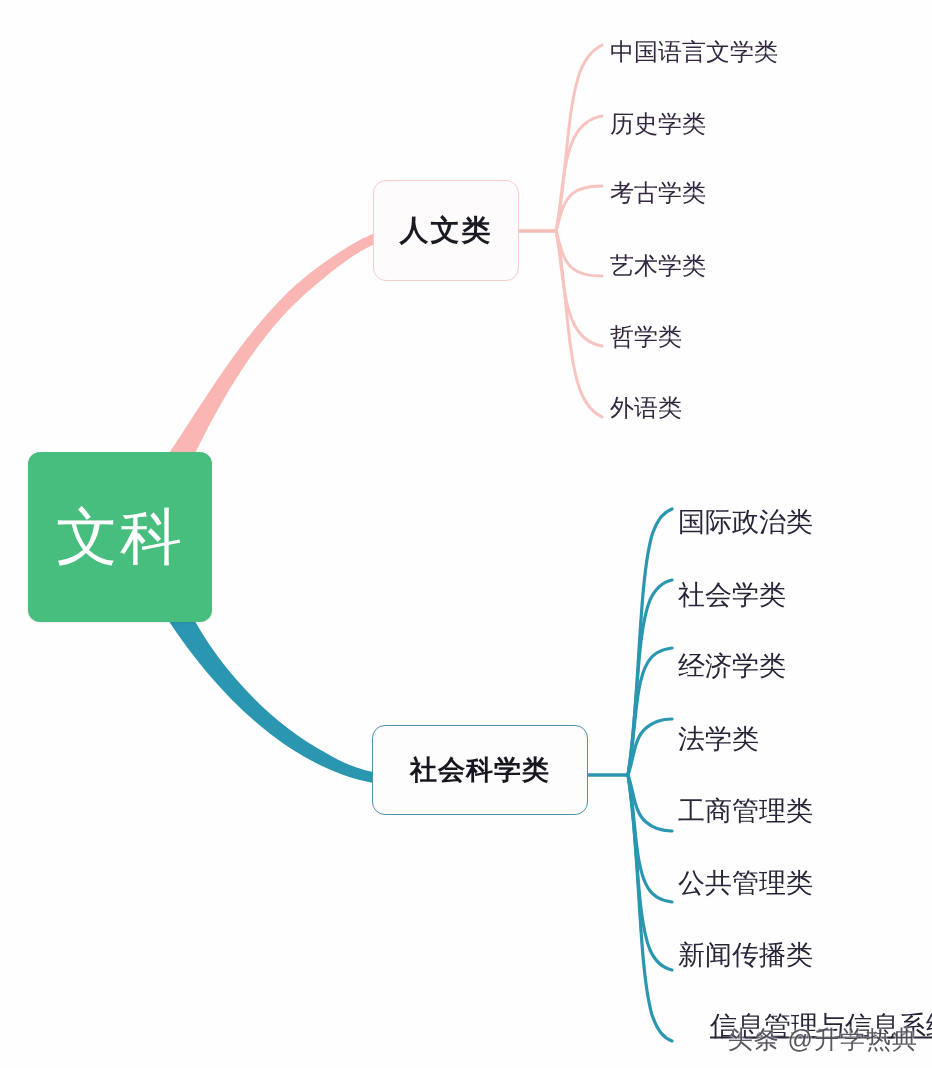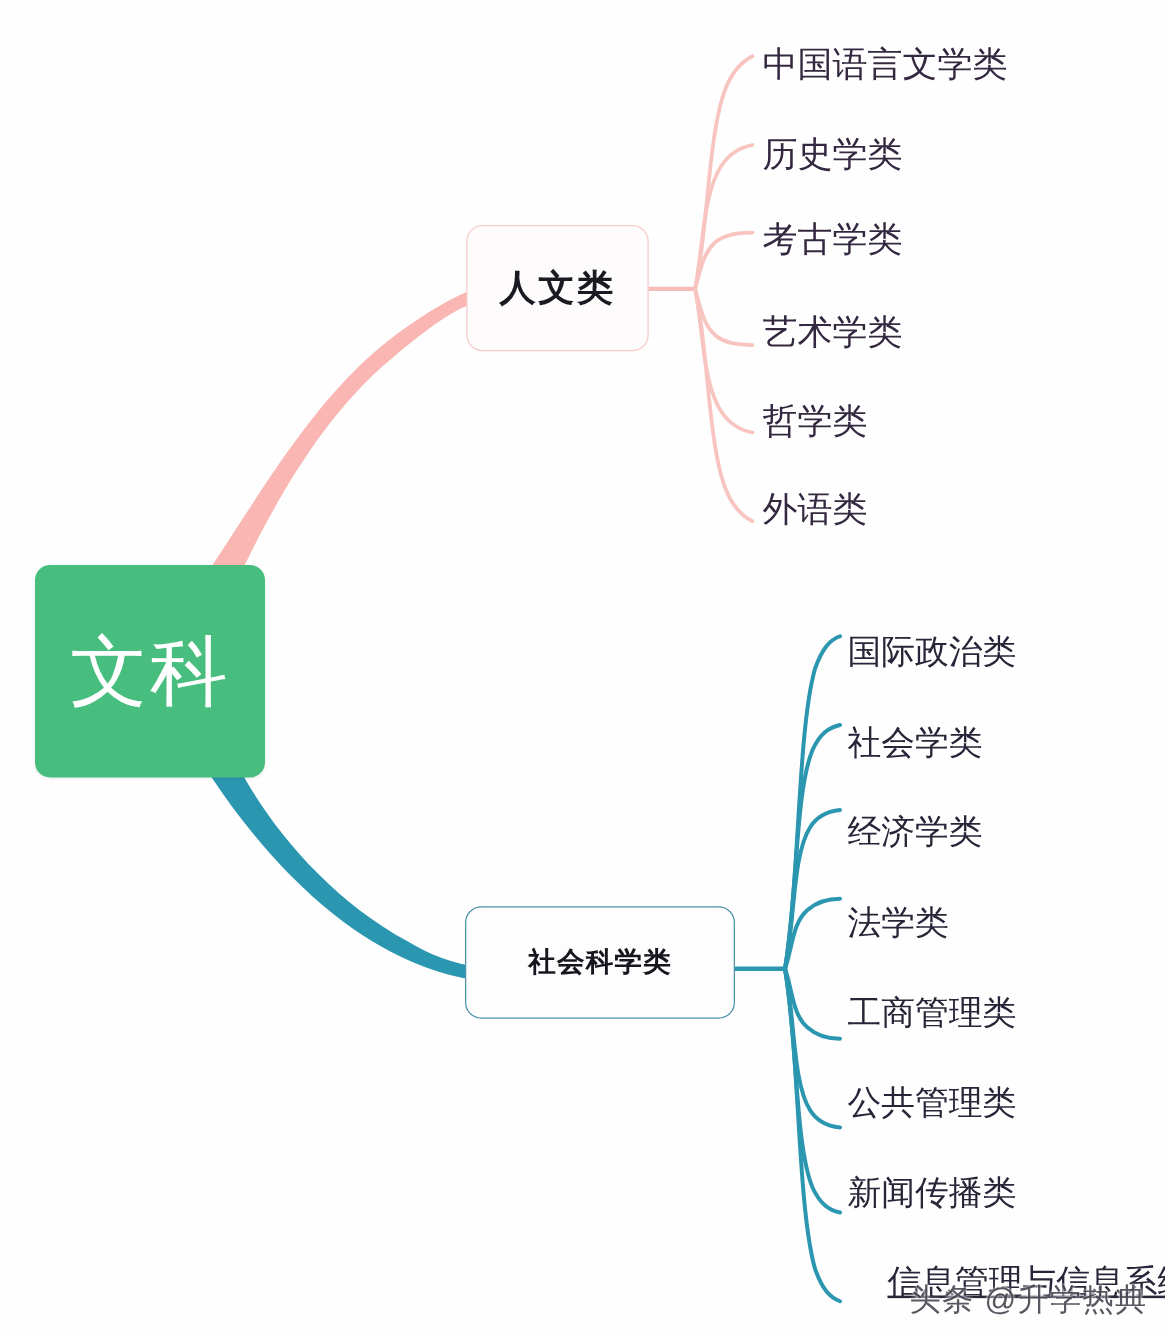--- a/index.html
+++ b/index.html
@@ -60,28 +60,28 @@
   }
   #branch-socialsci {
     left: 372px;
     top: 725px;
     width: 216px;
     height: 90px;
     background: #fdfdfe;
     border: 1.7px solid #4e93a8;
     border-radius: 13px;
     color: #16161e;
-    font-size: 22px;
+    font-size: 27px;
     font-weight: bold;
     letter-spacing: 1px;
   }
   .leaf {
     position: absolute;
     white-space: nowrap;
-    font-size: 28px;
+    font-size: 24px;
     font-weight: 400;
     line-height: 1;
     transform: translateY(-50%);
   }
   .leaf.pink-leaf {
     color: #33283f;
   }
   .leaf.teal-leaf {
     color: #2a2438;
     font-size: 27px;

